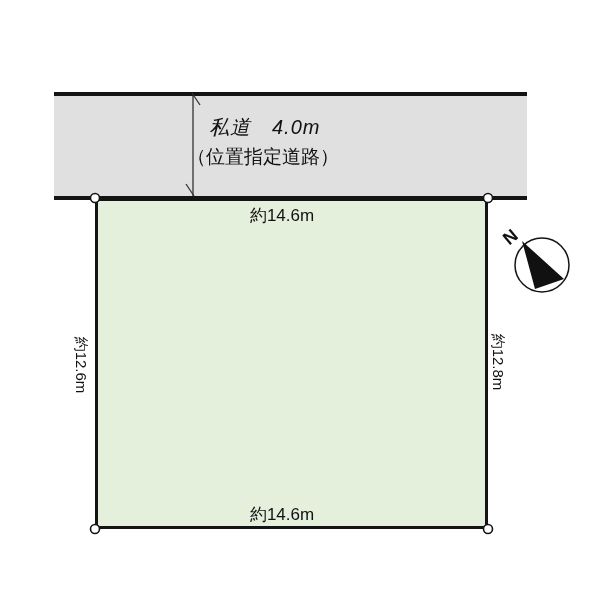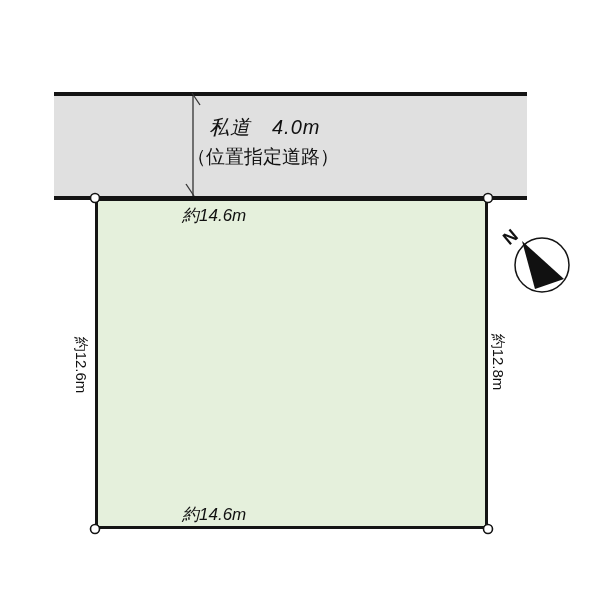--- a/index.html
+++ b/index.html
@@ -55,23 +55,22 @@
     width: 393px;
     height: 331px;
     box-sizing: border-box;
     background: #e5f0dc;
     border: 3px solid #141414;
   }
   .dim {
     position: absolute;
     font-size: 17px;
     line-height: 18px;
-    text-align: left;
+    text-align: center;
     white-space: nowrap;
-    font-style: italic;
   }
   .dim-top    { left: 182px; top: 207px; width: 200px; }
   .dim-bottom { left: 182px; top: 506px; width: 200px; }
   .dim-side {
     position: absolute;
     font-size: 15px;
     line-height: 16px;
     width: 80px;
     height: 16px;
     text-align: center;

